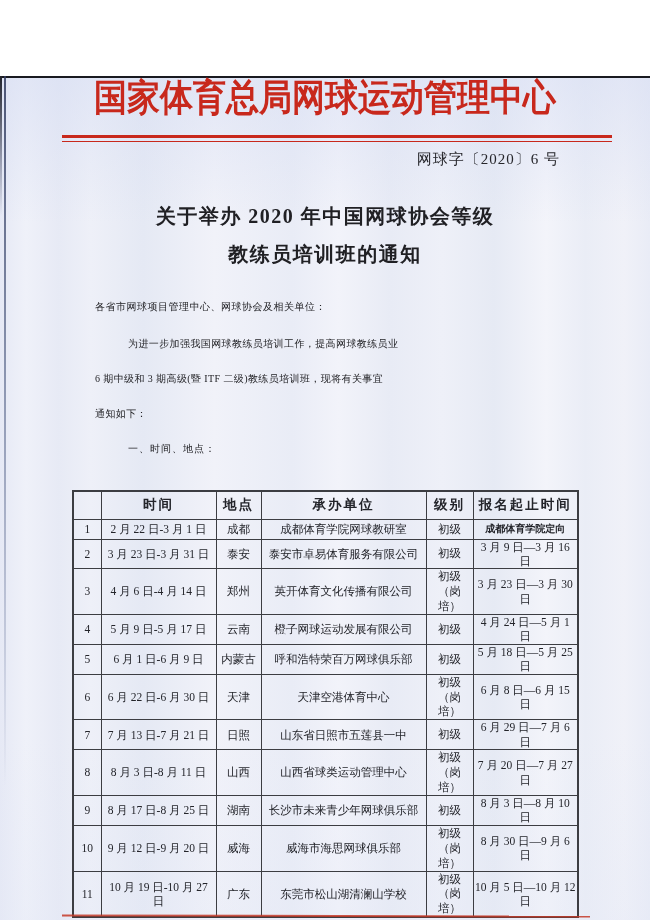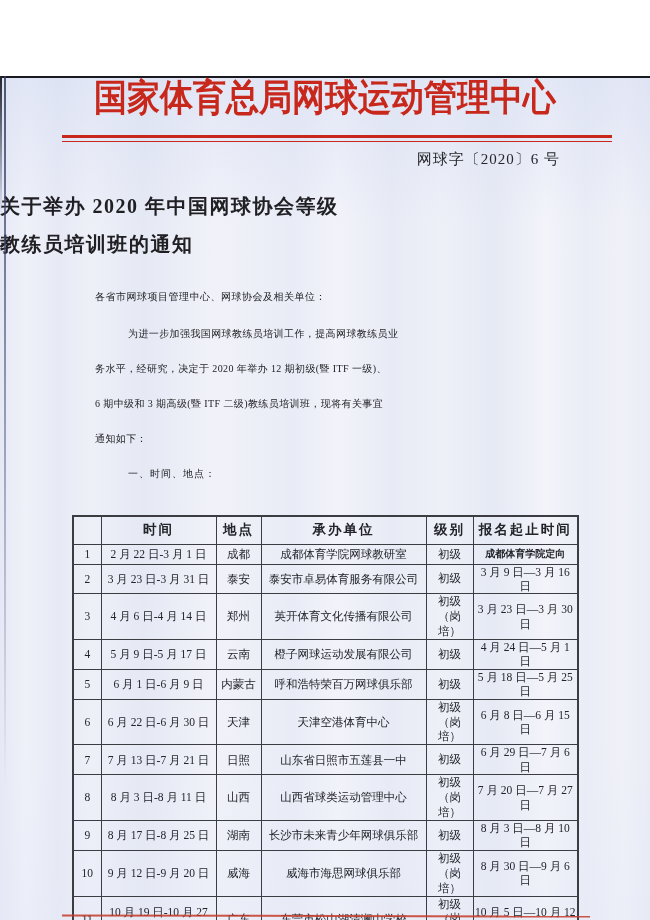--- a/index.html
+++ b/index.html
@@ -54,21 +54,21 @@
     margin-top:8px;
     padding-right:90px;
     text-align:right;
     font-size:15px;
     letter-spacing:1px;
     color:#26262b;
     font-family:Liberation Serif, serif;
   }
 
   
-  .notice-title{margin-top:18px;text-align:left;font-weight:bold;color:#202024;}
+  .notice-title{margin-top:28px;text-align:center;font-weight:bold;color:#202024;}
   .notice-title .t-line{font-size:20px;line-height:38px;letter-spacing:1.5px;white-space:nowrap;}
 
   
   .body-block{margin:16px 93px 0 95px;font-size:10px;color:#232327;}
   .salutation{line-height:35px;letter-spacing:0.5px;white-space:nowrap;}
   .paragraph{margin-top:2px;}
   .body-line{line-height:35px;letter-spacing:0.4px;white-space:nowrap;font-family:Liberation Serif, serif;}
   .paragraph .body-line:first-child{text-indent:33px;}
   .section-heading{line-height:35px;margin-top:0px;text-indent:33px;letter-spacing:1px;}
 
@@ -124,21 +124,20 @@
 
   <div class="notice-title">
     <div class="t-line">关于举办 2020 年中国网球协会等级</div>
     <div class="t-line">教练员培训班的通知</div>
   </div>
 
   <div class="body-block">
     <div class="salutation">各省市网球项目管理中心、网球协会及相关单位：</div>
     <div class="paragraph">
         <div class="body-line">为进一步加强我国网球教练员培训工作，提高网球教练员业</div>
-        <div class="body-line">务水平，经研究，决定于 2020 年举办 12 期初级(暨 ITF 一级)、</div>
         <div class="body-line">6 期中级和 3 期高级(暨 ITF 二级)教练员培训班，现将有关事宜</div>
         <div class="body-line">通知如下：</div>
       </div>
     <div class="section-heading">一、时间、地点：</div>
   </div>
 
   <table class="schedule">
     <colgroup>
       <col class="c-no">
         <col class="c-time">

